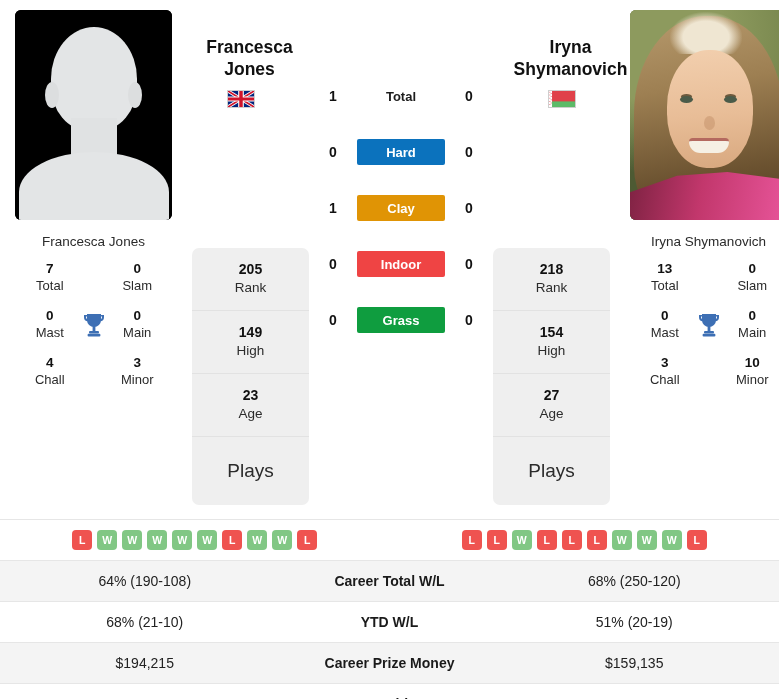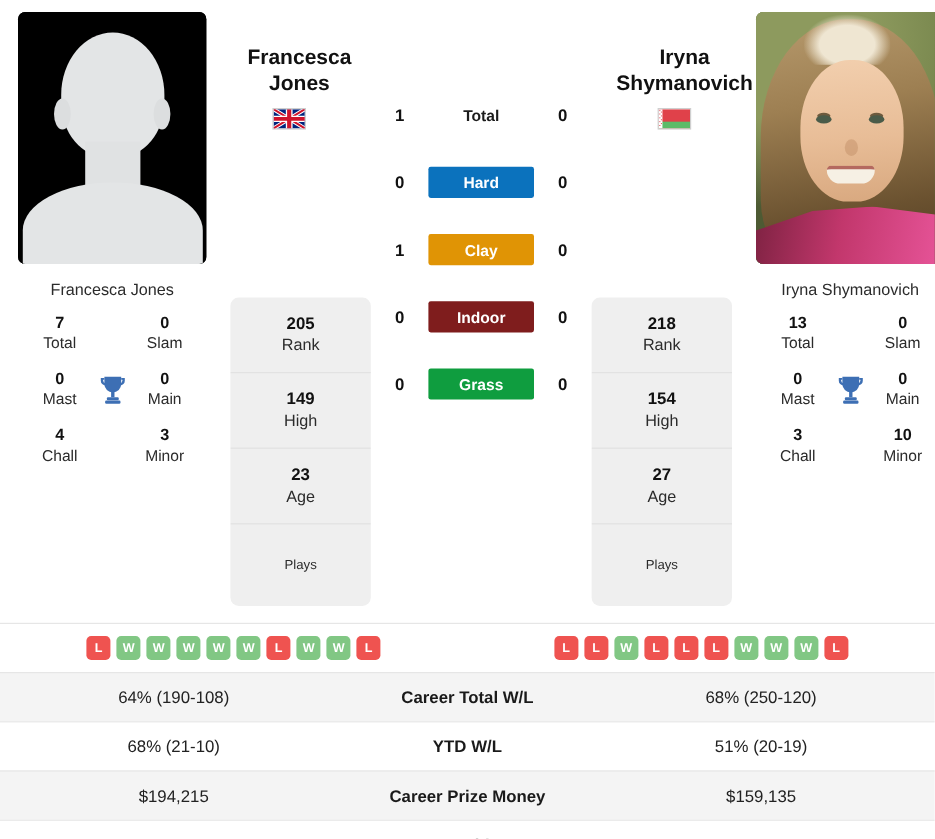--- a/index.html
+++ b/index.html
@@ -144,21 +144,21 @@
   .rank-cell {
     height: 63px;
     display: flex; flex-direction: column;
     align-items: center; justify-content: center;
     border-bottom: 1px solid #e2e2e2;
     line-height: 1.28;
   }
   .rank-cell:last-child { border-bottom: none; height: 68px; }
   .rank-cell .v { font-size: 14px; font-weight: bold; color: #111; }
   .rank-cell .k { font-size: 13.5px; color: #2b2b2b; }
-  .rank-cell .plays { font-size: 11px; color: #2b2b2b; }
+  .rank-cell .plays { font-size: 19px; color: #2b2b2b; }
 
   
   .surfaces {
     flex: 1 1 auto;
     padding: 58px 0 0 0;
   }
   .srow {
     display: flex;
     align-items: center;
     justify-content: center;
@@ -328,21 +328,21 @@
         <div class="sbadge" id="b-hard" style="background: rgb(11, 114, 189); color: rgb(255, 255, 255);">Hard</div>
         <div class="snum">0</div>
       </div>
       <div class="srow">
         <div class="snum">1</div>
         <div class="sbadge" id="b-clay" style="background: rgb(224, 148, 5); color: rgb(255, 255, 255);">Clay</div>
         <div class="snum">0</div>
       </div>
       <div class="srow">
         <div class="snum">0</div>
-        <div class="sbadge" id="b-indoor" style="background: #7f1d1d; color: rgb(255, 255, 255);">Indoor</div>
+        <div class="sbadge" id="b-indoor" style="background: #ef4444; color: rgb(255, 255, 255);">Indoor</div>
         <div class="snum">0</div>
       </div>
       <div class="srow">
         <div class="snum">0</div>
         <div class="sbadge" id="b-grass" style="background: rgb(15, 157, 63); color: rgb(255, 255, 255);">Grass</div>
         <div class="snum">0</div>
       </div>
     </div>
 
     <div style="width:137px;flex:0 0 137px;">

